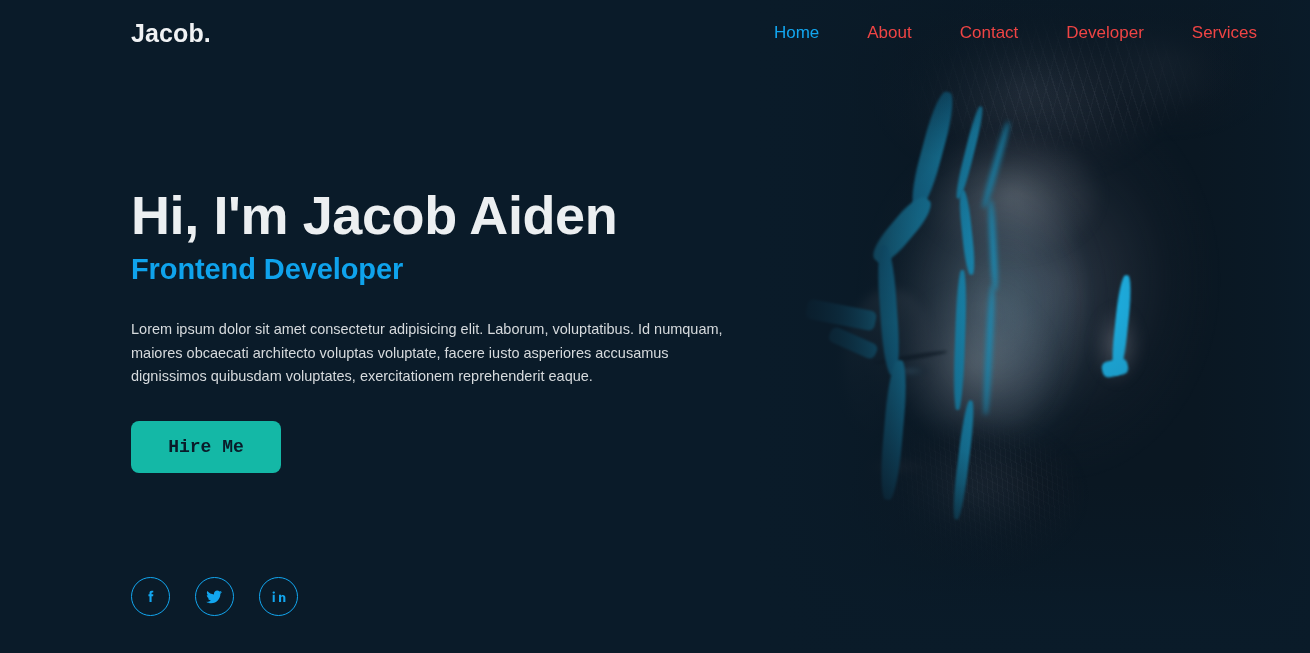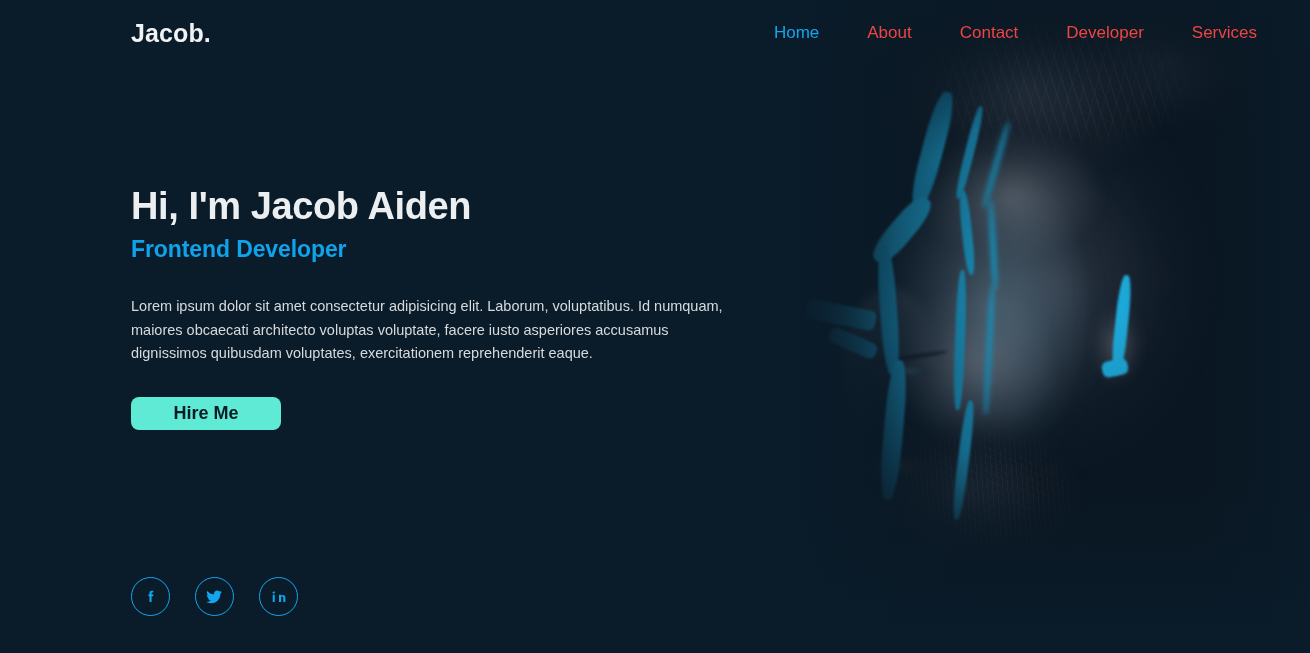--- a/index.html
+++ b/index.html
@@ -309,30 +309,30 @@
   .nav-link:last-child { padding-right:0; }
 
   
   .hero {
     position:absolute;
     left:131px; top:186px;
     width:640px;
     z-index:9;
   }
   .hero-title {
-    font-size:38px;
+    font-size:54px;
     font-weight:bold;
     color:#eceff1;
     line-height:1.08;
     letter-spacing:-0.4px;
     white-space:nowrap;
   }
   .hero-subtitle {
     margin-top:9px;
-    font-size:23px;
+    font-size:29px;
     font-weight:bold;
     color:#0fa3ec;
     letter-spacing:-0.1px;
   }
   .hero-desc {
     margin-top:32px;
     width:600px;
     font-size:14.5px;
     line-height:1.62;
     color:#d6dadd;
@@ -347,24 +347,25 @@
     font-size:18px;
     font-weight:bold;
     border-radius:8px;
     cursor:pointer;
     display:inline-flex;
     align-items:center;
     justify-content:center;
     white-space:nowrap;
   }
   .btn-primary {
-    width:150px; height:33px;
-    background:#5eead4;
+    width:150px; height:52px;
+    background:#14b8a6;
     color:#0a1b29;
     border:none;
+    font-family:Liberation Mono, monospace;
   }
   .btn-outline {
     width:150px; height:48px;
     background:transparent;
     color:#12a6ef;
     border:2px solid #12a6ef;
   }
 
   
   .socials {

